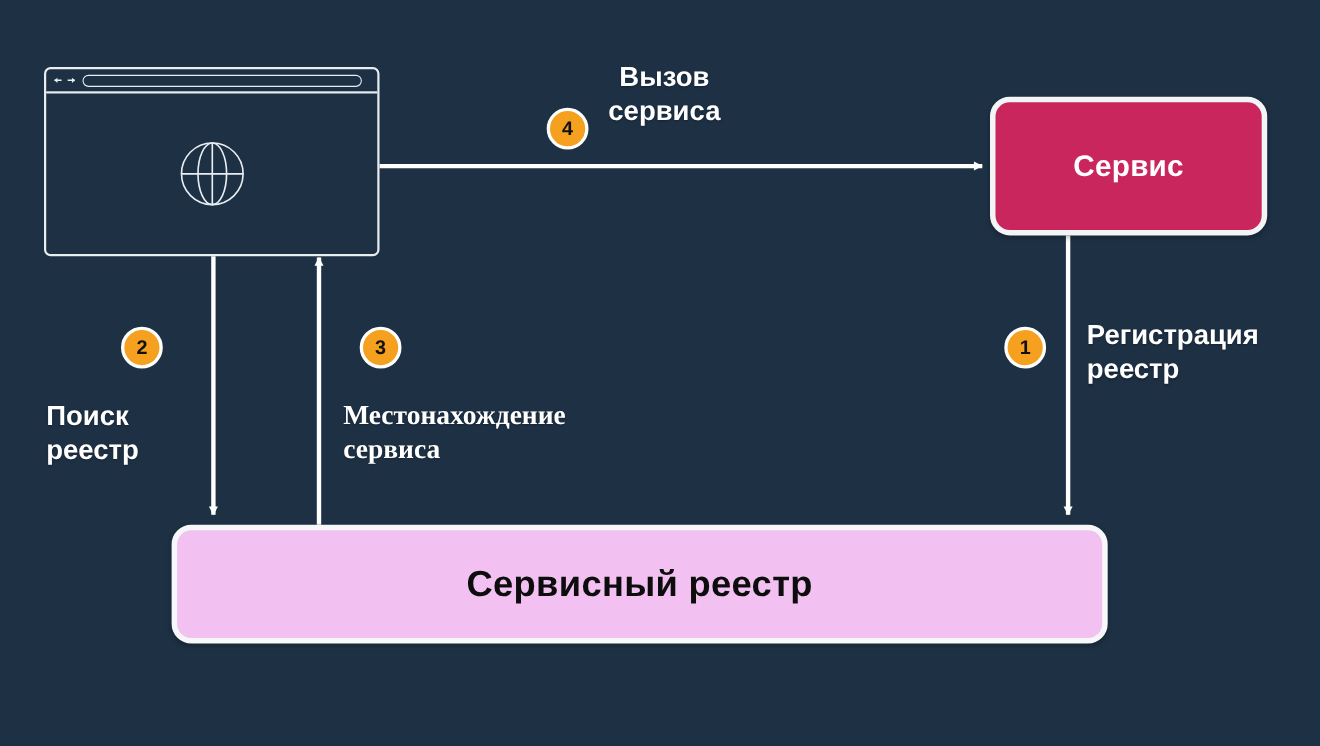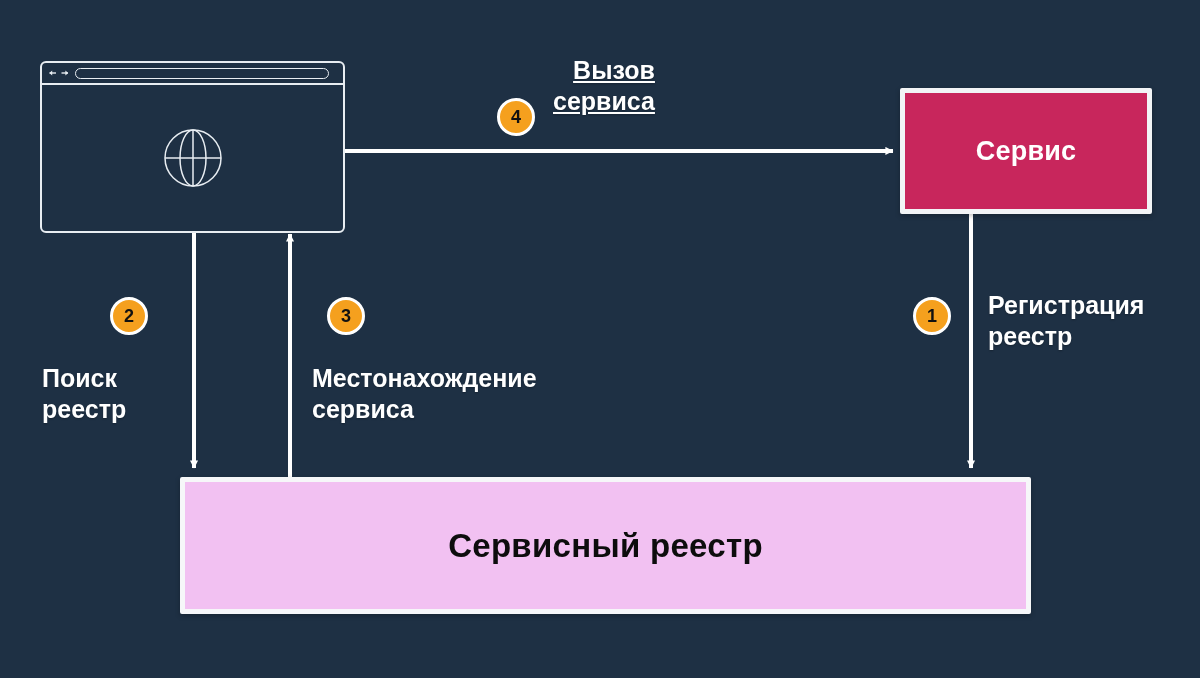--- a/index.html
+++ b/index.html
@@ -71,21 +71,21 @@
     display: flex;
     align-items: center;
     justify-content: center;
   }
   .globe-icon { display: block; }
 
   
   .node-box {
     position: absolute;
     box-sizing: border-box;
-    border-radius: 2px;
+    border-radius: 18px;
     display: flex;
     align-items: center;
     justify-content: center;
     text-align: center;
   }
   #service-box {
     left: 900px;
     top: 88px;
     width: 252px;
     height: 126px;
@@ -93,24 +93,24 @@
     border: 5px solid #f2f4f6;
     box-shadow: 0 2px 5px rgba(0,0,0,0.25);
   }
   #service-box .box-label {
     color: #ffffff;
     font-size: 27px;
     font-weight: bold;
     letter-spacing: 0.2px;
   }
   #registry-box {
-    left: 180px;
+    left: 156px;
     top: 477px;
     width: 851px;
-    height: 137px;
+    height: 108px;
     background: #f2c1f2;
     border: 5px solid #f6f7f9;
     box-shadow: 0 2px 5px rgba(0,0,0,0.25);
   }
   #registry-box .box-label {
     color: #0d0d0d;
     font-size: 33px;
     font-weight: bold;
     letter-spacing: 0.3px;
   }
@@ -142,22 +142,22 @@
     position: absolute;
     color: #ffffff;
     font-size: 25px;
     font-weight: bold;
     line-height: 1.22;
     white-space: pre-line;
     text-shadow: 0 1px 2px rgba(0,0,0,0.28);
   }
   #label-1 { left: 988px; top: 290px; }
   #label-2 { left: 42px;  top: 363px; }
-  #label-3 { left: 312px; top: 363px; }
-  #label-4 { left: 553px; top: 55px; text-align: right; text-decoration: underline; }
+  #label-3 { left: 312px; top: 363px; font-family: Liberation Serif, serif; }
+  #label-4 { left: 553px; top: 55px; text-align: center; }
 </style>
 </head>
 <body>
 
 <div id="stage">
 
   <svg id="diagram-svg" viewBox="0 0 1200 678">
     <defs>
       <marker id="arrowhead-down" markerWidth="9" markerHeight="9" refX="4.5" refY="8.2" orient="0" markerUnits="userSpaceOnUse">
         <path d="M0.4,0.6 L4.5,8.6 L8.6,0.6 Z" fill="#ffffff"></path>

